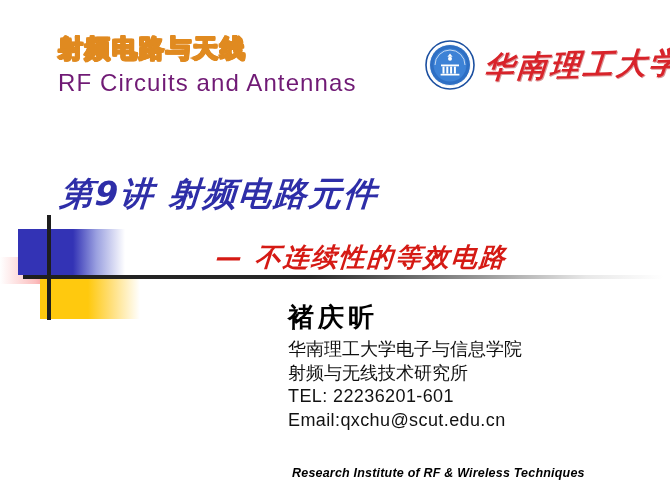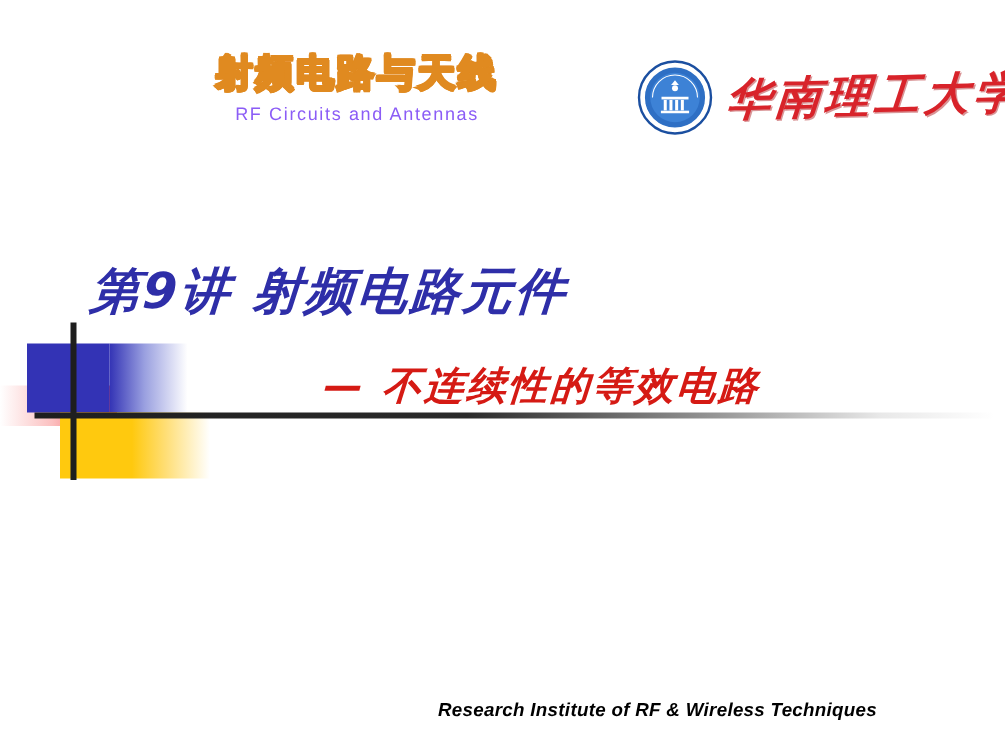--- a/index.html
+++ b/index.html
@@ -15,44 +15,43 @@
     overflow: hidden;
     font-family: "Liberation Sans", sans-serif;
   }
 
   
   #header-block {
     position: absolute;
     left: 58px;
     top: 36px;
     width: 360px;
-    text-align: center;
   }
   #course-title-cn {
     font-family: "DejaVu Sans", sans-serif;
     font-size: 25px;
     font-weight: bold;
     letter-spacing: 2px;
     line-height: 1.05;
     color: #fdf6ec;
     -webkit-text-stroke: 1.6px #E08A20;
     text-shadow:
        1.2px 0 0 #E08A20, -1.2px 0 0 #E08A20,
        0 1.2px 0 #E08A20, 0 -1.2px 0 #E08A20,
        0.9px 0.9px 0 #E08A20, -0.9px 0.9px 0 #E08A20,
        0.9px -0.9px 0 #E08A20, -0.9px -0.9px 0 #E08A20;
     white-space: nowrap;
   }
   #course-title-en {
     margin-top: 7px;
     font-family: "Liberation Sans", sans-serif;
-    font-size: 12px;
+    font-size: 24px;
     font-weight: normal;
     letter-spacing: 1.1px;
-    color: #8b5cf6;
+    color: #701a75;
     white-space: nowrap;
   }
 
   
   #university-logo {
     position: absolute;
     left: 424px;
     top: 33px;
     width: 234px;
     height: 64px;
@@ -258,16 +257,23 @@
     <span id="decor-blue-fade"></span>
     <span id="decor-yellow-square"></span>
     <span id="decor-yellow-fade"></span>
     <span id="decor-vline"></span>
   </div>
 
   <div id="lecture-subtitle">—  不连续性的等效电路</div>
 
   <div id="divider-rule"></div>
 
+  <div id="presenter-block">
+    <div id="presenter-name">褚庆昕</div>
+    <div id="presenter-affiliation-1" class="presenter-line">华南理工大学电子与信息学院</div>
+    <div class="presenter-line">射频与无线技术研究所</div>
+    <div class="presenter-line latin">TEL: 22236201-601</div>
+    <div class="presenter-line latin">Email:qxchu@scut.edu.cn</div>
+  </div>
 
   <div id="footer-note">Research Institute of RF &amp; Wireless Techniques</div>
 
 </div>
 
 </body></html>

